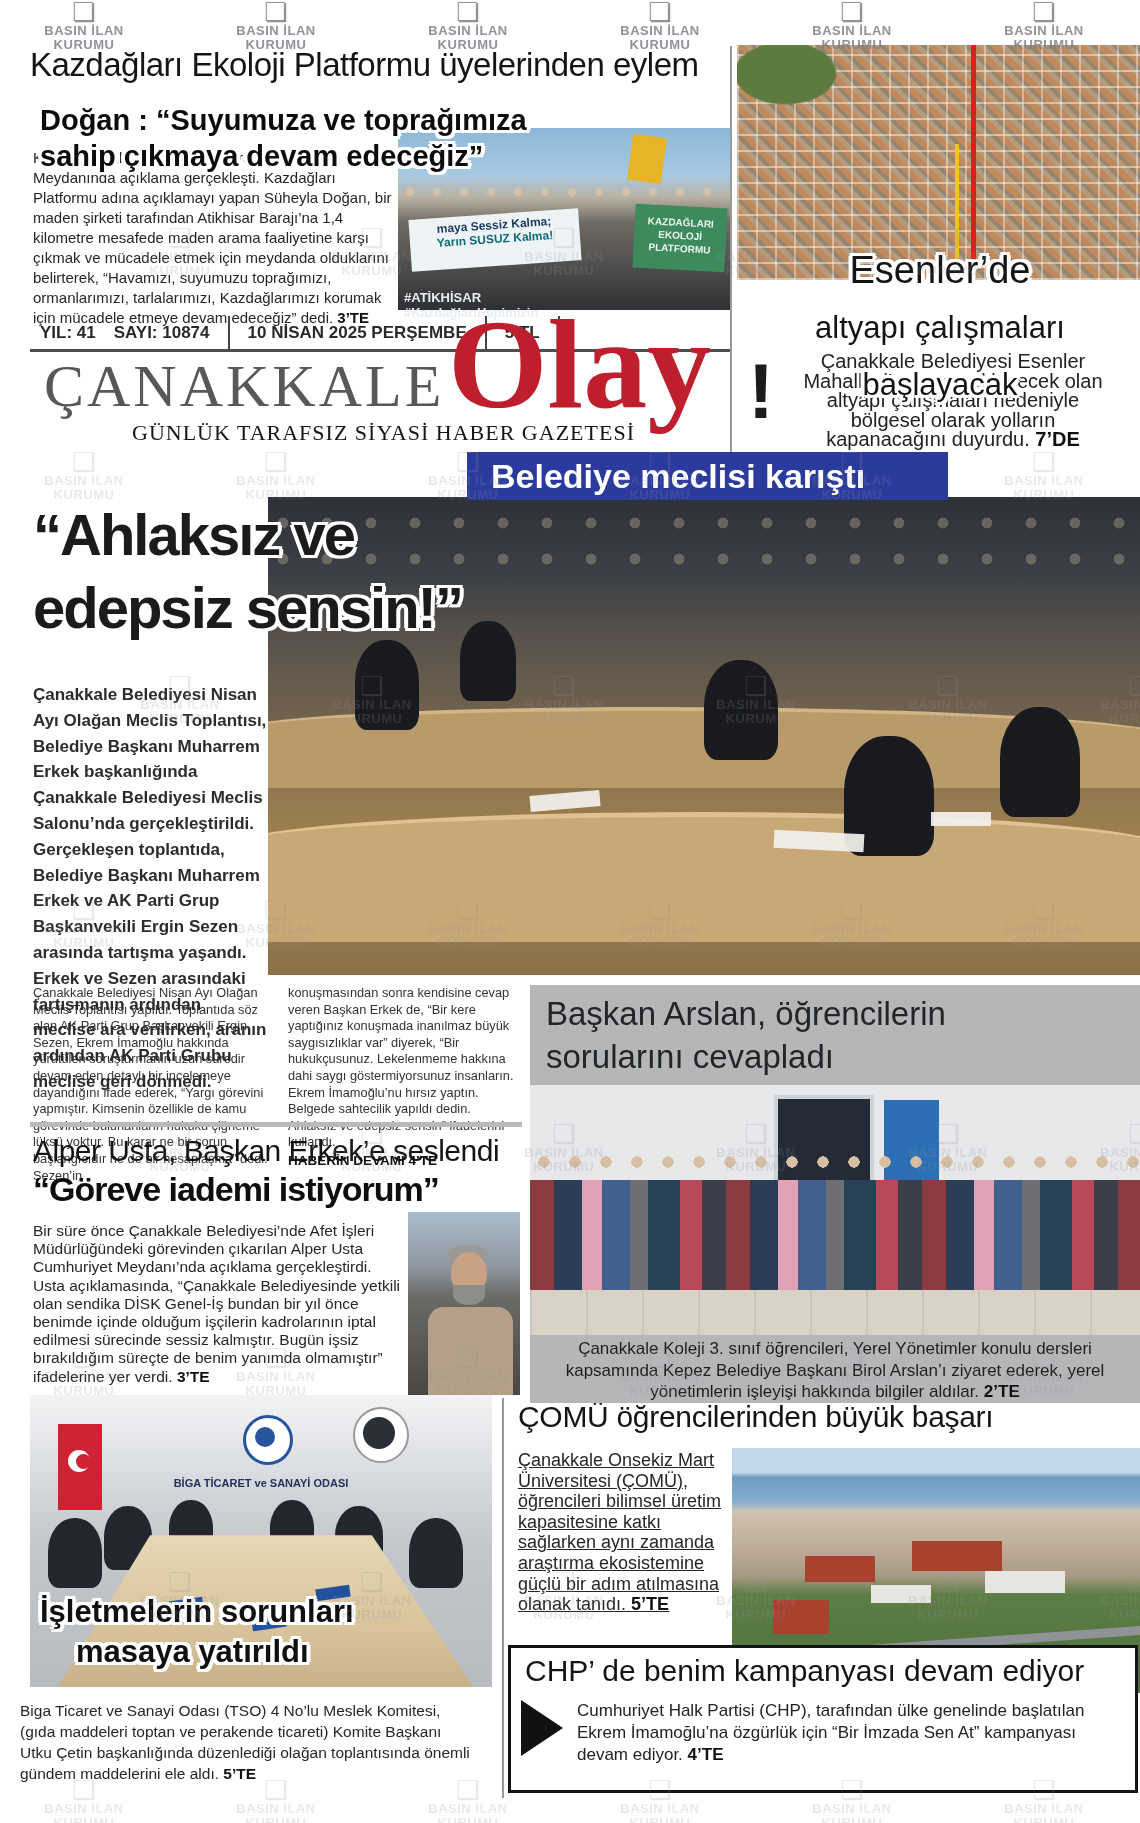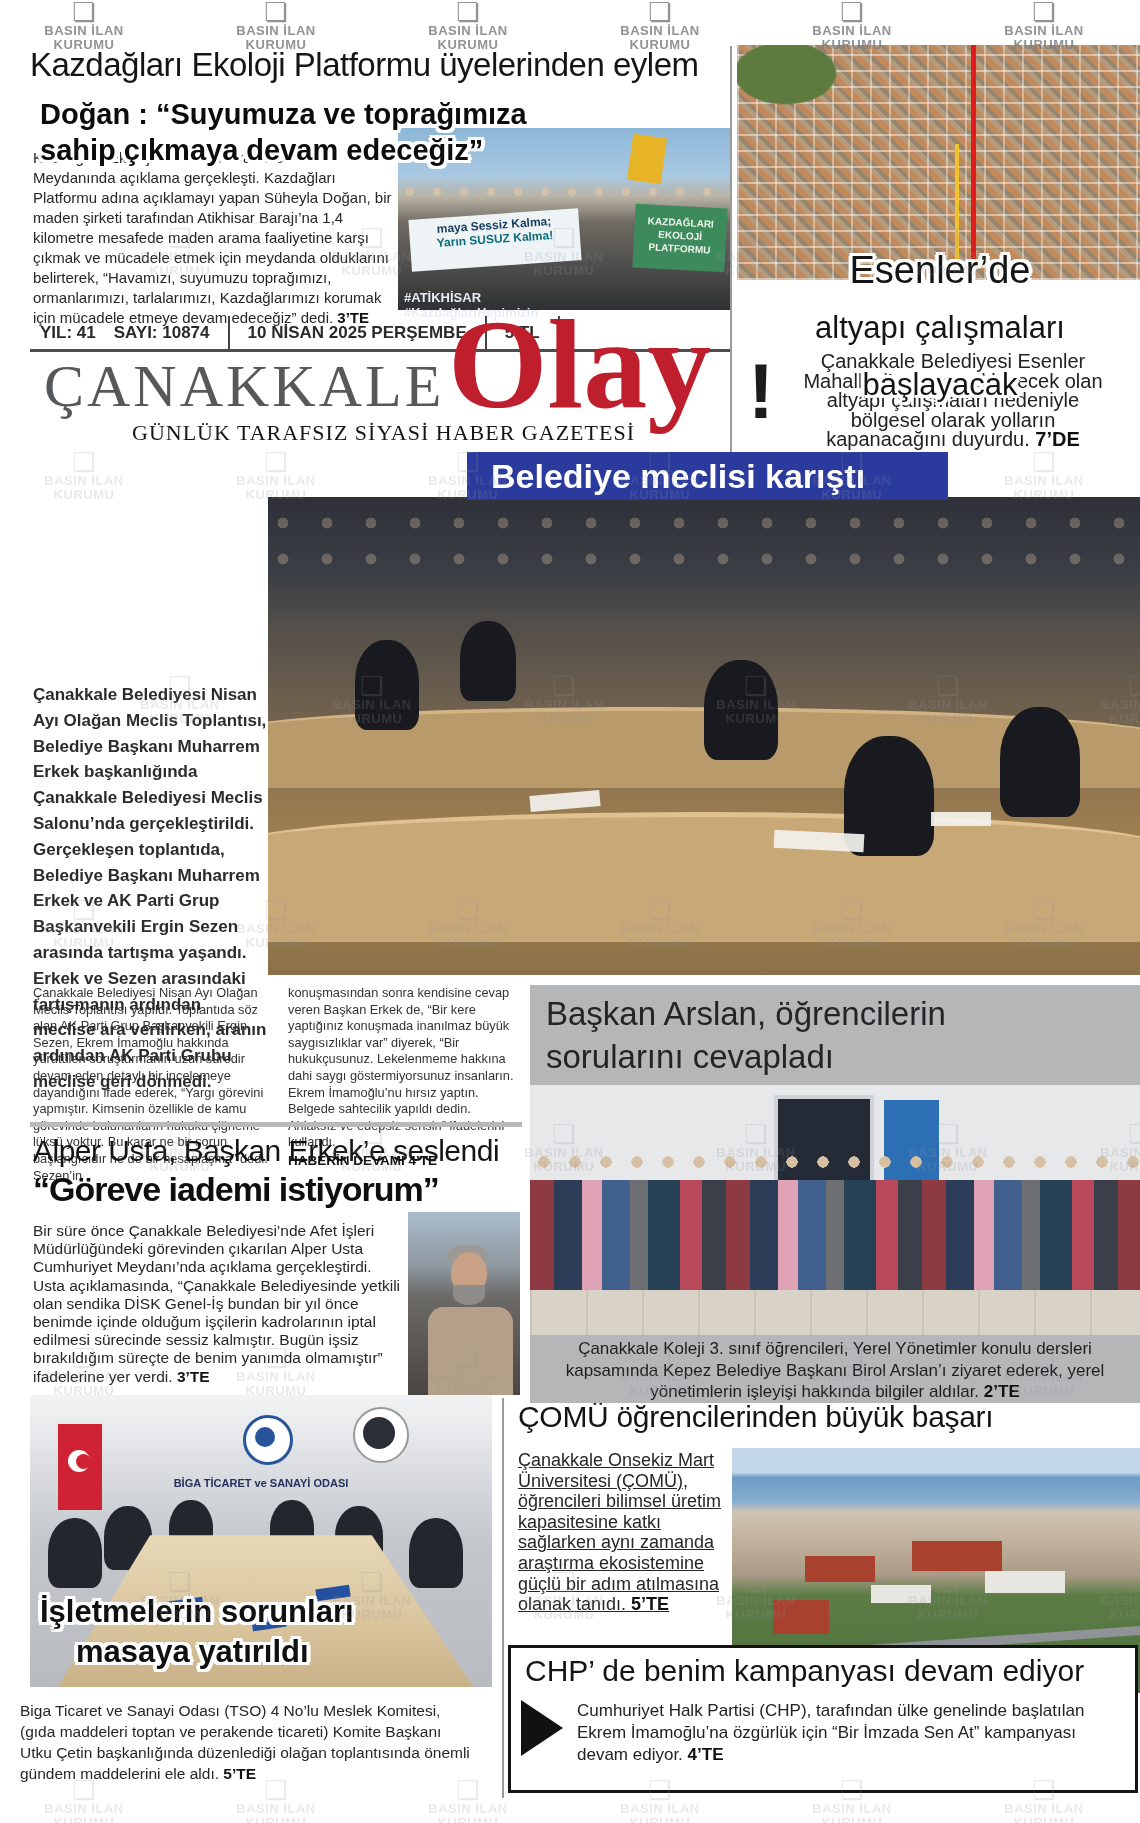--- a/index.html
+++ b/index.html
@@ -12,21 +12,21 @@
       line-height:14px;color:#90939a;opacity:.20;letter-spacing:.5px;}
   .wm .wm-ico{display:block;font-size:26px;line-height:24px;}
   .wm.wm-top{opacity:.85;color:#7c7f85;}
   
   .outline{text-shadow:-3px -3px 0 #fff,3px -3px 0 #fff,-3px 3px 0 #fff,3px 3px 0 #fff,
            -3px 0 0 #fff,3px 0 0 #fff,0 -3px 0 #fff,0 3px 0 #fff,-4px 0 0 #fff,4px 0 0 #fff;}
   .serif{font-family:"Liberation Serif","DejaVu Serif",serif;}
   b.ref{font-weight:bold;color:#111;}
   
   .ts-headline{left:30px;top:46px;width:710px;font-size:33px;font-weight:400;color:#151515;letter-spacing:-.5px;}
-  .ts-sub{left:40px;top:96px;width:620px;font-size:29px;font-weight:bold;color:#0c0c0c;line-height:36px;z-index:6;}
+  .ts-sub{left:40px;top:102px;width:620px;font-size:29px;font-weight:bold;color:#0c0c0c;line-height:36px;z-index:6;}
   .ts-body{left:33px;top:148px;width:364px;font-size:15px;line-height:20px;color:#262626;}
   .photo-protest{left:398px;top:128px;width:332px;height:182px;z-index:1;
      background:linear-gradient(180deg,#8db7d8 0%,#a9c9e2 26%,#b9b3a4 38%,#6f6a62 52%,#51504f 74%,#2f3033 100%);}
   .pp-banner{position:absolute;left:12px;top:86px;width:170px;height:52px;background:#eef4f6;transform:rotate(-4deg);
      padding:4px 6px;box-sizing:border-box;text-align:center;}
   .pp-b1{font-size:12px;font-weight:bold;color:#163a5e;}
   .pp-b2{font-size:12px;font-weight:bold;color:#0c6d79;}
   .pp-tags{position:absolute;left:6px;top:146px;width:190px;font-size:13px;font-weight:bold;color:#e9eef2;margin-top:16px;}
   .pp-green{position:absolute;right:4px;top:78px;width:92px;height:64px;background:#3d8a5c;transform:rotate(3deg);
      color:#eef6ee;font-size:10px;font-weight:bold;text-align:center;padding-top:10px;box-sizing:border-box;line-height:13px;}
@@ -187,20 +187,24 @@
     <div class="es-t1">Esenler’de</div>
     <div class="es-t2">altyapı çalışmaları</div>
     <div class="es-t3">başlayacak</div>
   </div>
   <div class="abs es-row">
     <div class="es-bang">!</div>
     <div class="es-body"><span>Çanakkale Belediyesi Esenler Mahallesi’nde gerçekleşecek olan altyapı çalışmaları nedeniyle bölgesel olarak yolların kapanacağını duyurdu.</span> <b class="ref">7’DE</b></div>
   </div>
 
   <div class="abs ms-kicker">Belediye meclisi karıştı</div>
+  <div class="abs ms-headline outline">
+    <span>“Ahlaksız ve</span><br>
+    <span>edepsiz sensin!”</span>
+  </div>
 
   <div class="abs photo-council">
     <div class="pc-audience"></div>
     <div class="pc-desk1"></div>
     <div class="pc-desk2"></div>
     <div class="pc-sil" style="left:10%;top:30%;width:64px;height:90px;"></div>
     <div class="pc-sil" style="left:22%;top:26%;width:56px;height:80px;"></div>
     <div class="pc-sil" style="left:50%;top:34%;width:74px;height:100px;"></div>
     <div class="pc-sil" style="left:66%;top:50%;width:90px;height:120px;"></div>
     <div class="pc-sil" style="left:84%;top:44%;width:80px;height:110px;"></div>

